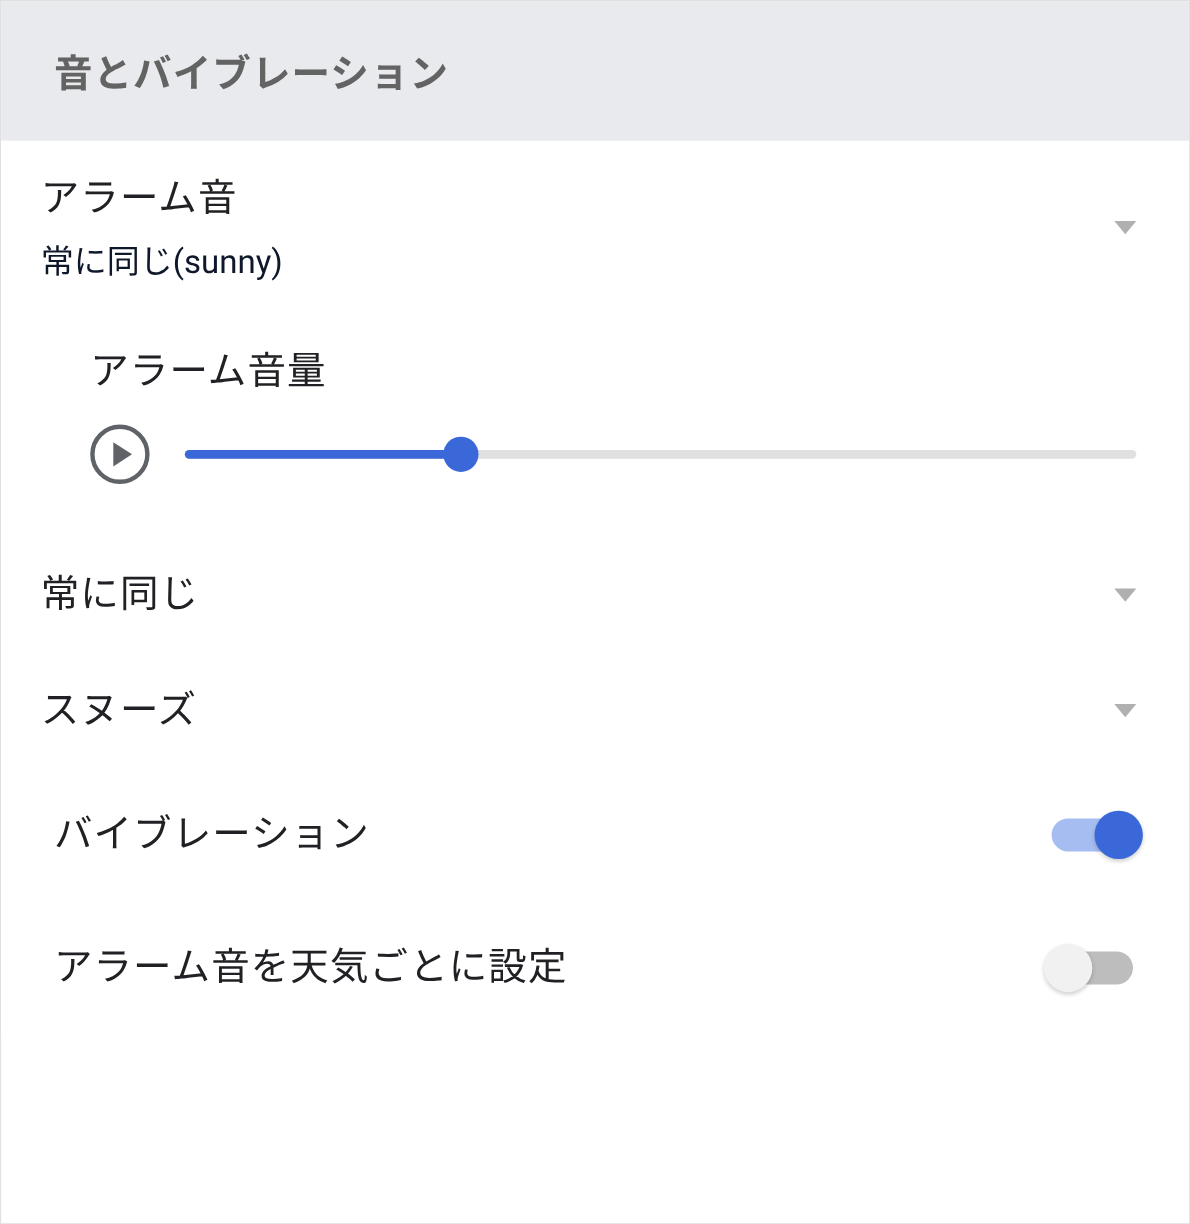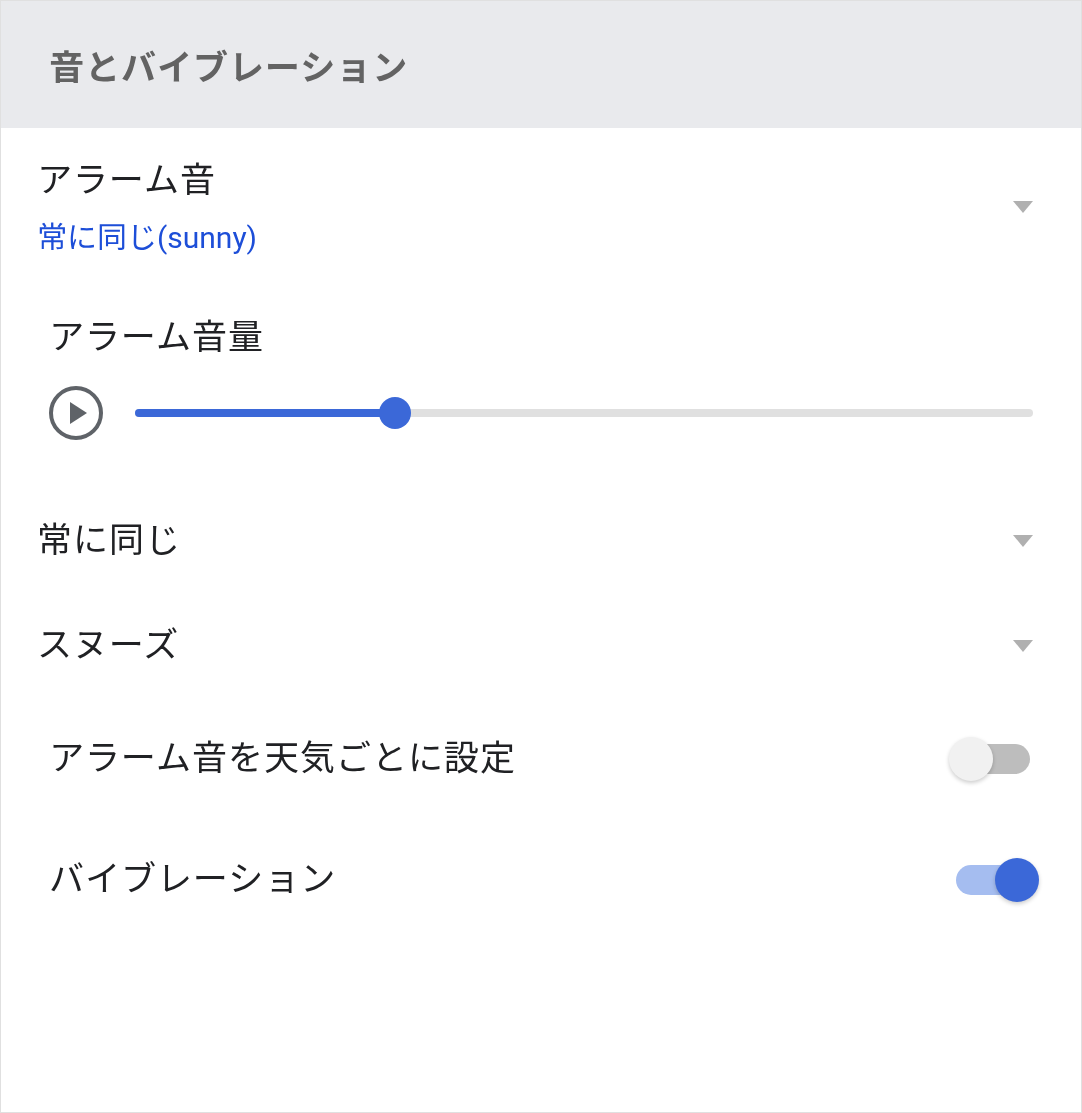--- a/index.html
+++ b/index.html
@@ -44,34 +44,35 @@
     }
     .setting-title {
       font-size: 35px;
       color: #202124;
       font-weight: 400;
       letter-spacing: 1px;
       line-height: 1.4;
     }
     .setting-sub {
       font-size: 30px;
-      color: #1d4ed8;
+      color: #0f172a;
       margin-top: 8px;
       font-weight: 400;
     }
     .chevron-down {
       width: 0;
       height: 0;
       border-left: 10px solid transparent;
       border-right: 10px solid transparent;
       border-top: 12px solid #b0b0b0;
       margin-right: 12px;
     }
     .volume-section {
       padding: 28px 48px 48px 48px;
+      margin-left: 33px;
     }
     .volume-controls {
       display: flex;
       align-items: center;
       margin-top: 24px;
       gap: 32px;
     }
     .play-button {
       width: 54px;
       height: 54px;
@@ -195,32 +196,32 @@
 
     <div class="setting-row">
       <div class="setting-text">
         <div class="setting-title">スヌーズ</div>
       </div>
       <div class="chevron-down"></div>
     </div>
 
     <div class="setting-row toggle-row">
       <div class="setting-text">
+        <div class="setting-title">バイブレーション</div>
+      </div>
+      <div class="switch on" id="switch-vibration">
+        <div class="switch-track"></div>
+        <div class="switch-thumb"></div>
+      </div>
+    </div>
+
+    <div class="setting-row toggle-row">
+      <div class="setting-text">
         <div class="setting-title">アラーム音を天気ごとに設定</div>
       </div>
       <div class="switch" id="switch-weather">
         <div class="switch-track"></div>
         <div class="switch-thumb"></div>
       </div>
     </div>
 
-    <div class="setting-row toggle-row">
-      <div class="setting-text">
-        <div class="setting-title">バイブレーション</div>
-      </div>
-      <div class="switch on" id="switch-vibration">
-        <div class="switch-track"></div>
-        <div class="switch-thumb"></div>
-      </div>
-    </div>
-
   </div>
 </div>
 
 </body></html>

